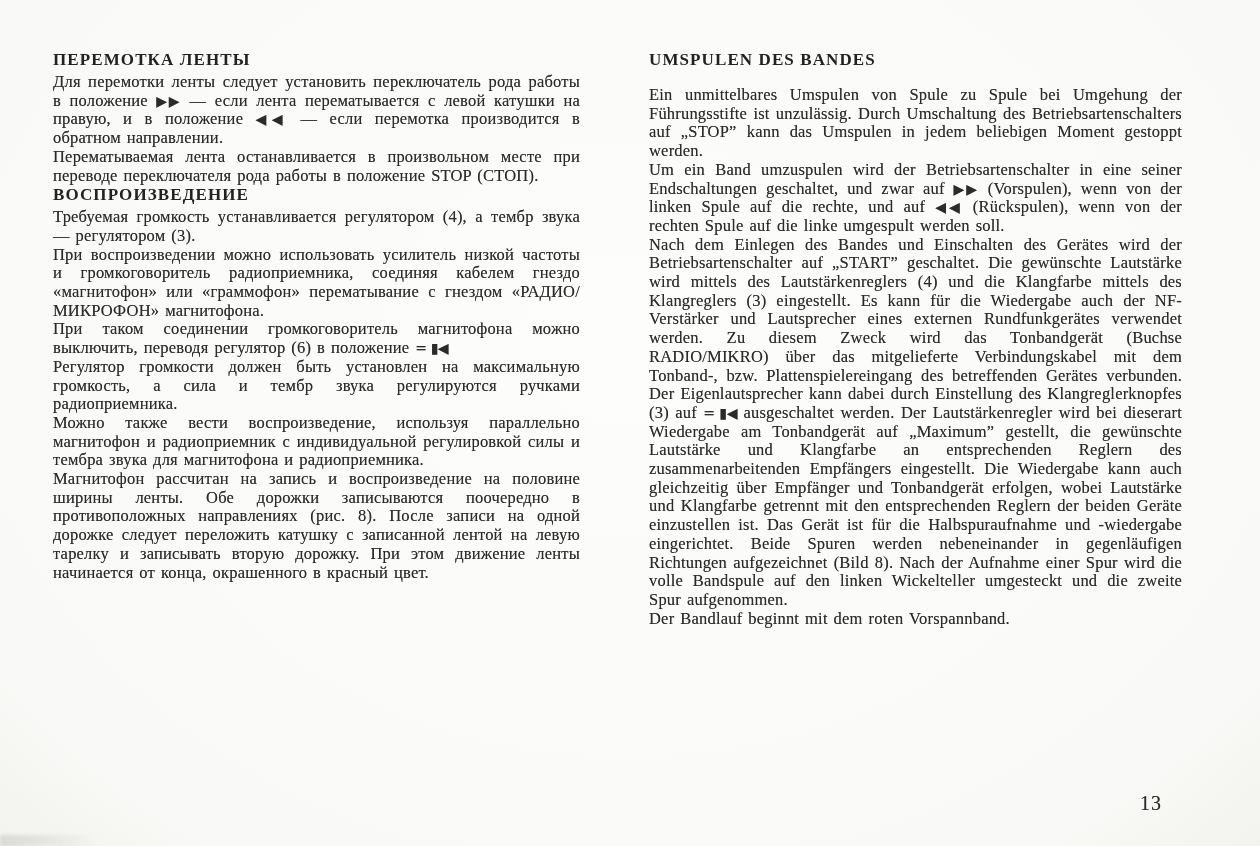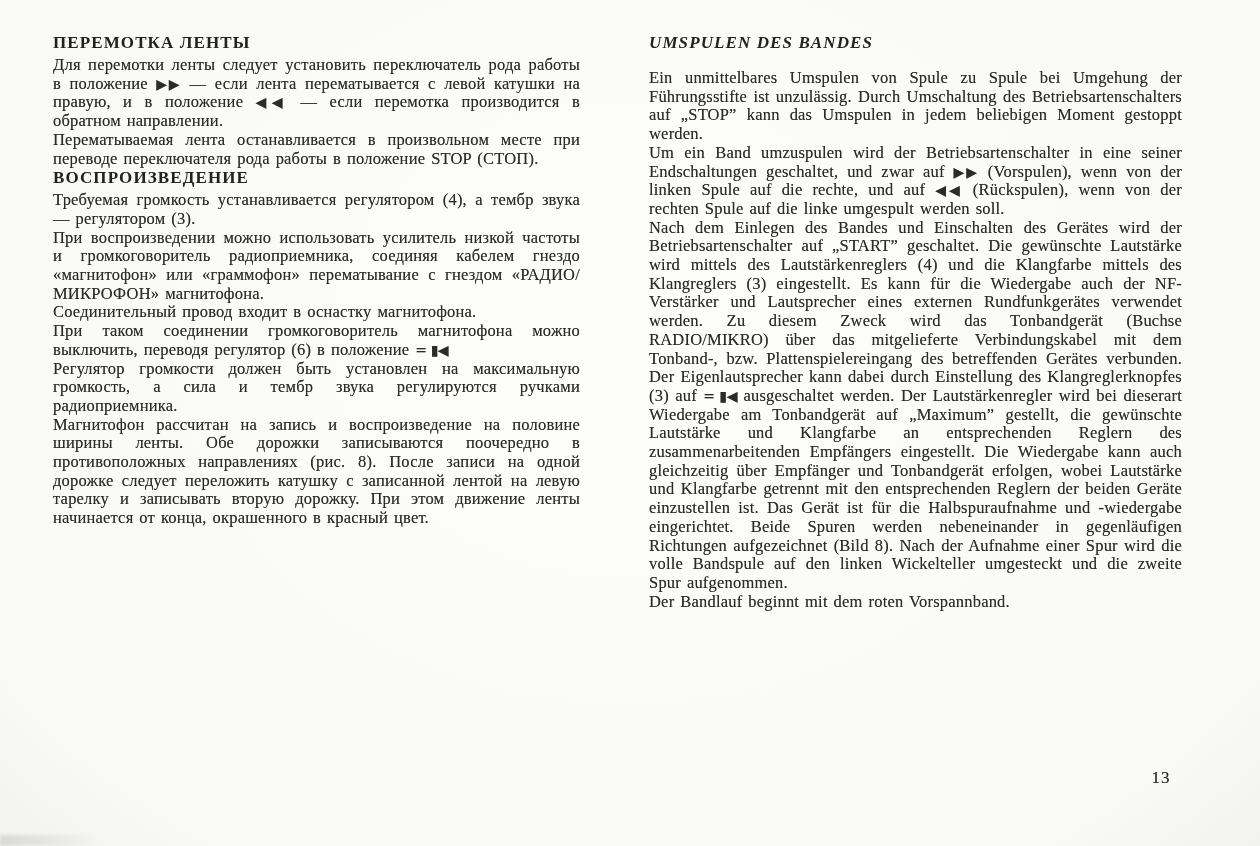--- a/index.html
+++ b/index.html
@@ -12,21 +12,21 @@
     width: 1260px;
     height: 846px;
     background: #fbfbf9;
     background-image: radial-gradient(ellipse at 50% 40%, rgba(255,255,255,0.6) 0%, rgba(244,244,241,0.35) 85%, rgba(233,233,229,0.5) 100%);
     overflow: hidden;
     font-family: "Liberation Serif", "DejaVu Serif", serif;
     color: #2b2b2b;
   }
   .col {
     position: absolute;
-    top: 33px;
+    top: 50px;
   }
   .col-left  { left: 53px;  width: 527px; }
   .col-right { left: 649px; width: 533px; }
 
   .heading {
     font-size: 17px;
     line-height: 20px;
     font-weight: bold;
     letter-spacing: 1.1px;
     margin: 0;
@@ -39,36 +39,36 @@
     text-align: justify;
     letter-spacing: 0.2px;
     word-spacing: 1.6px;
     text-shadow: 0 0 0.5px rgba(43,43,43,0.55);
     hyphens: auto;
     -webkit-hyphens: auto;
   }
   
   .col-left  .heading-1 { margin-bottom: 3px; }
   .col-left  .heading-2 { margin-top: 0; margin-bottom: 3px; }
-  .col-right .heading-1 { margin-bottom: 16px; font-style: italic; }
+  .col-right .heading-1 { margin-bottom: 16px; }
   .col-right .heading-2 { margin-top: 44px; margin-bottom: 18px; }
 
   .sym {
     font-family: "DejaVu Sans", sans-serif;
     font-size: 14px;
     letter-spacing: -1px;
     white-space: nowrap;
   }
   .page-number {
     position: absolute;
-    top: 768px;
+    top: 792px;
     left: 1140px;
     width: 42px;
-    text-align: center;
-    font-size: 17px;
+    text-align: left;
+    font-size: 20px;
     letter-spacing: 1px;
     text-shadow: 0 0 0.5px rgba(43,43,43,0.55);
   }
   .corner-smudge {
     position: absolute;
     left: 0;
     bottom: 0;
     width: 98px;
     height: 11px;
     background: linear-gradient(to right, #d9d9d7 0%, #e7e7e4 55%, rgba(231,231,228,0) 100%);
@@ -85,23 +85,23 @@
     <section>
       <h2 class="heading heading-1">ПЕРЕМОТКА ЛЕНТЫ</h2>
       <p class="para"><span>Для перемотки ленты следует установить переключатель рода работы в положение </span><span class="sym">▶▶</span><span> — если лента перематывается с левой катушки на правую, и в положение </span><span class="sym">◀◀</span><span> — если перемотка производится в обратном направлении.</span></p>
       <p class="para">Перематываемая лента останавливается в произвольном месте при переводе переключателя рода работы в положение STOP (СТОП).</p>
     </section>
 
     <section>
       <h2 class="heading heading-2">ВОСПРОИЗВЕДЕНИЕ</h2>
       <p class="para">Требуемая громкость устанавливается регулятором (4), а тембр звука — регулятором (3).</p>
       <p class="para">При воспроизведении можно использовать усилитель низкой частоты и громкоговоритель радиоприемника, соединяя кабелем гнездо «магнитофон» или «граммофон» перематывание с гнездом «РАДИО/МИКРОФОН» магнитофона.</p>
-      <p class="para">Соединительный провод входит в оснастку магнитофона.</p>
       <p class="para"><span>При таком соединении громкоговоритель магнитофона можно выключить, переводя регулятор (6) в положение </span><span class="sym">= ▮◀</span></p>
       <p class="para">Регулятор громкости должен быть установлен на максимальную громкость, а сила и тембр звука регулируются ручками радиоприемника.</p>
+      <p class="para">Можно также вести воспроизведение, используя параллельно магнитофон и радиоприемник с индивидуальной регулировкой силы и тембра звука для магнитофона и радиоприемника.</p>
       <p class="para">Магнитофон рассчитан на запись и воспроизведение на половине ширины ленты. Обе дорожки записываются поочередно в противоположных направлениях (рис. 8). После записи на одной дорожке следует переложить катушку с записанной лентой на левую тарелку и записывать вторую дорожку. При этом движение ленты начинается от конца, окрашенного в красный цвет.</p>
     </section>
 
   </div>
 
   <div class="col col-right" lang="de">
 
     <section>
       <h2 class="heading heading-1">UMSPULEN DES BANDES</h2>
       <p class="para">Ein unmittelbares Umspulen von Spule zu Spule bei Umgehung der Führungsstifte ist unzulässig. Durch Umschaltung des Betriebsartenschalters auf „STOP” kann das Umspulen in jedem beliebigen Moment gestoppt werden.</p>

